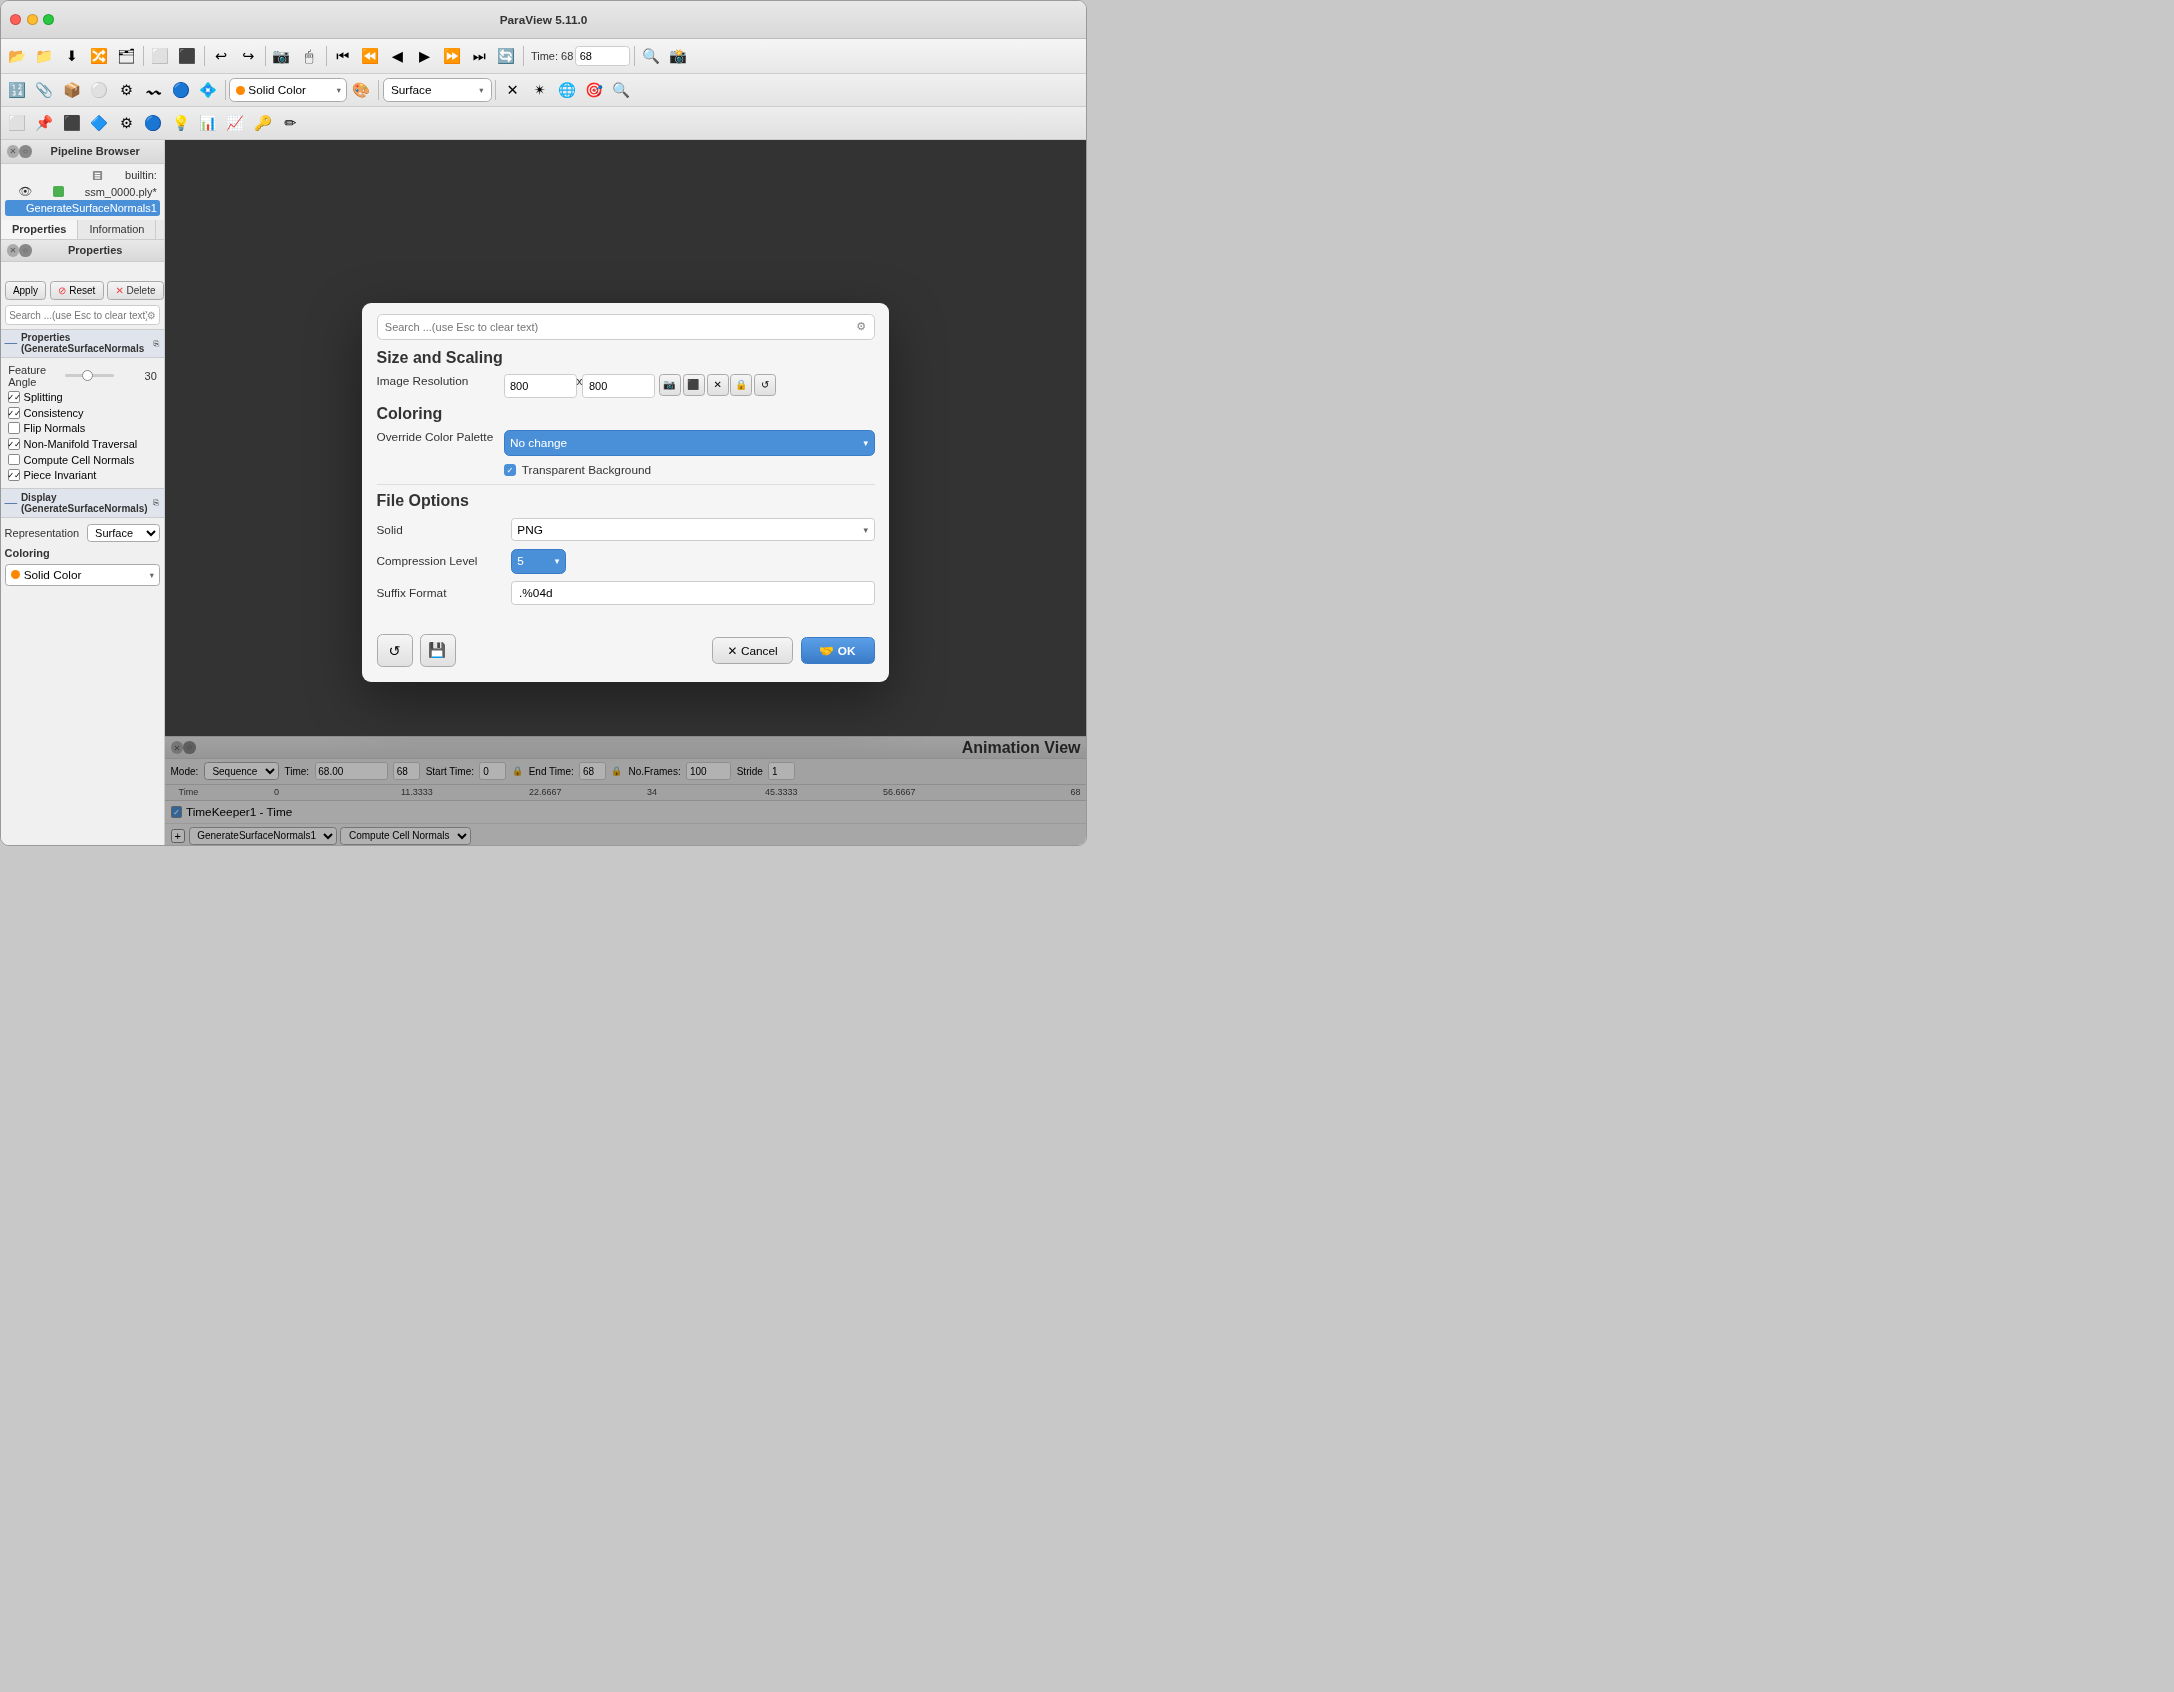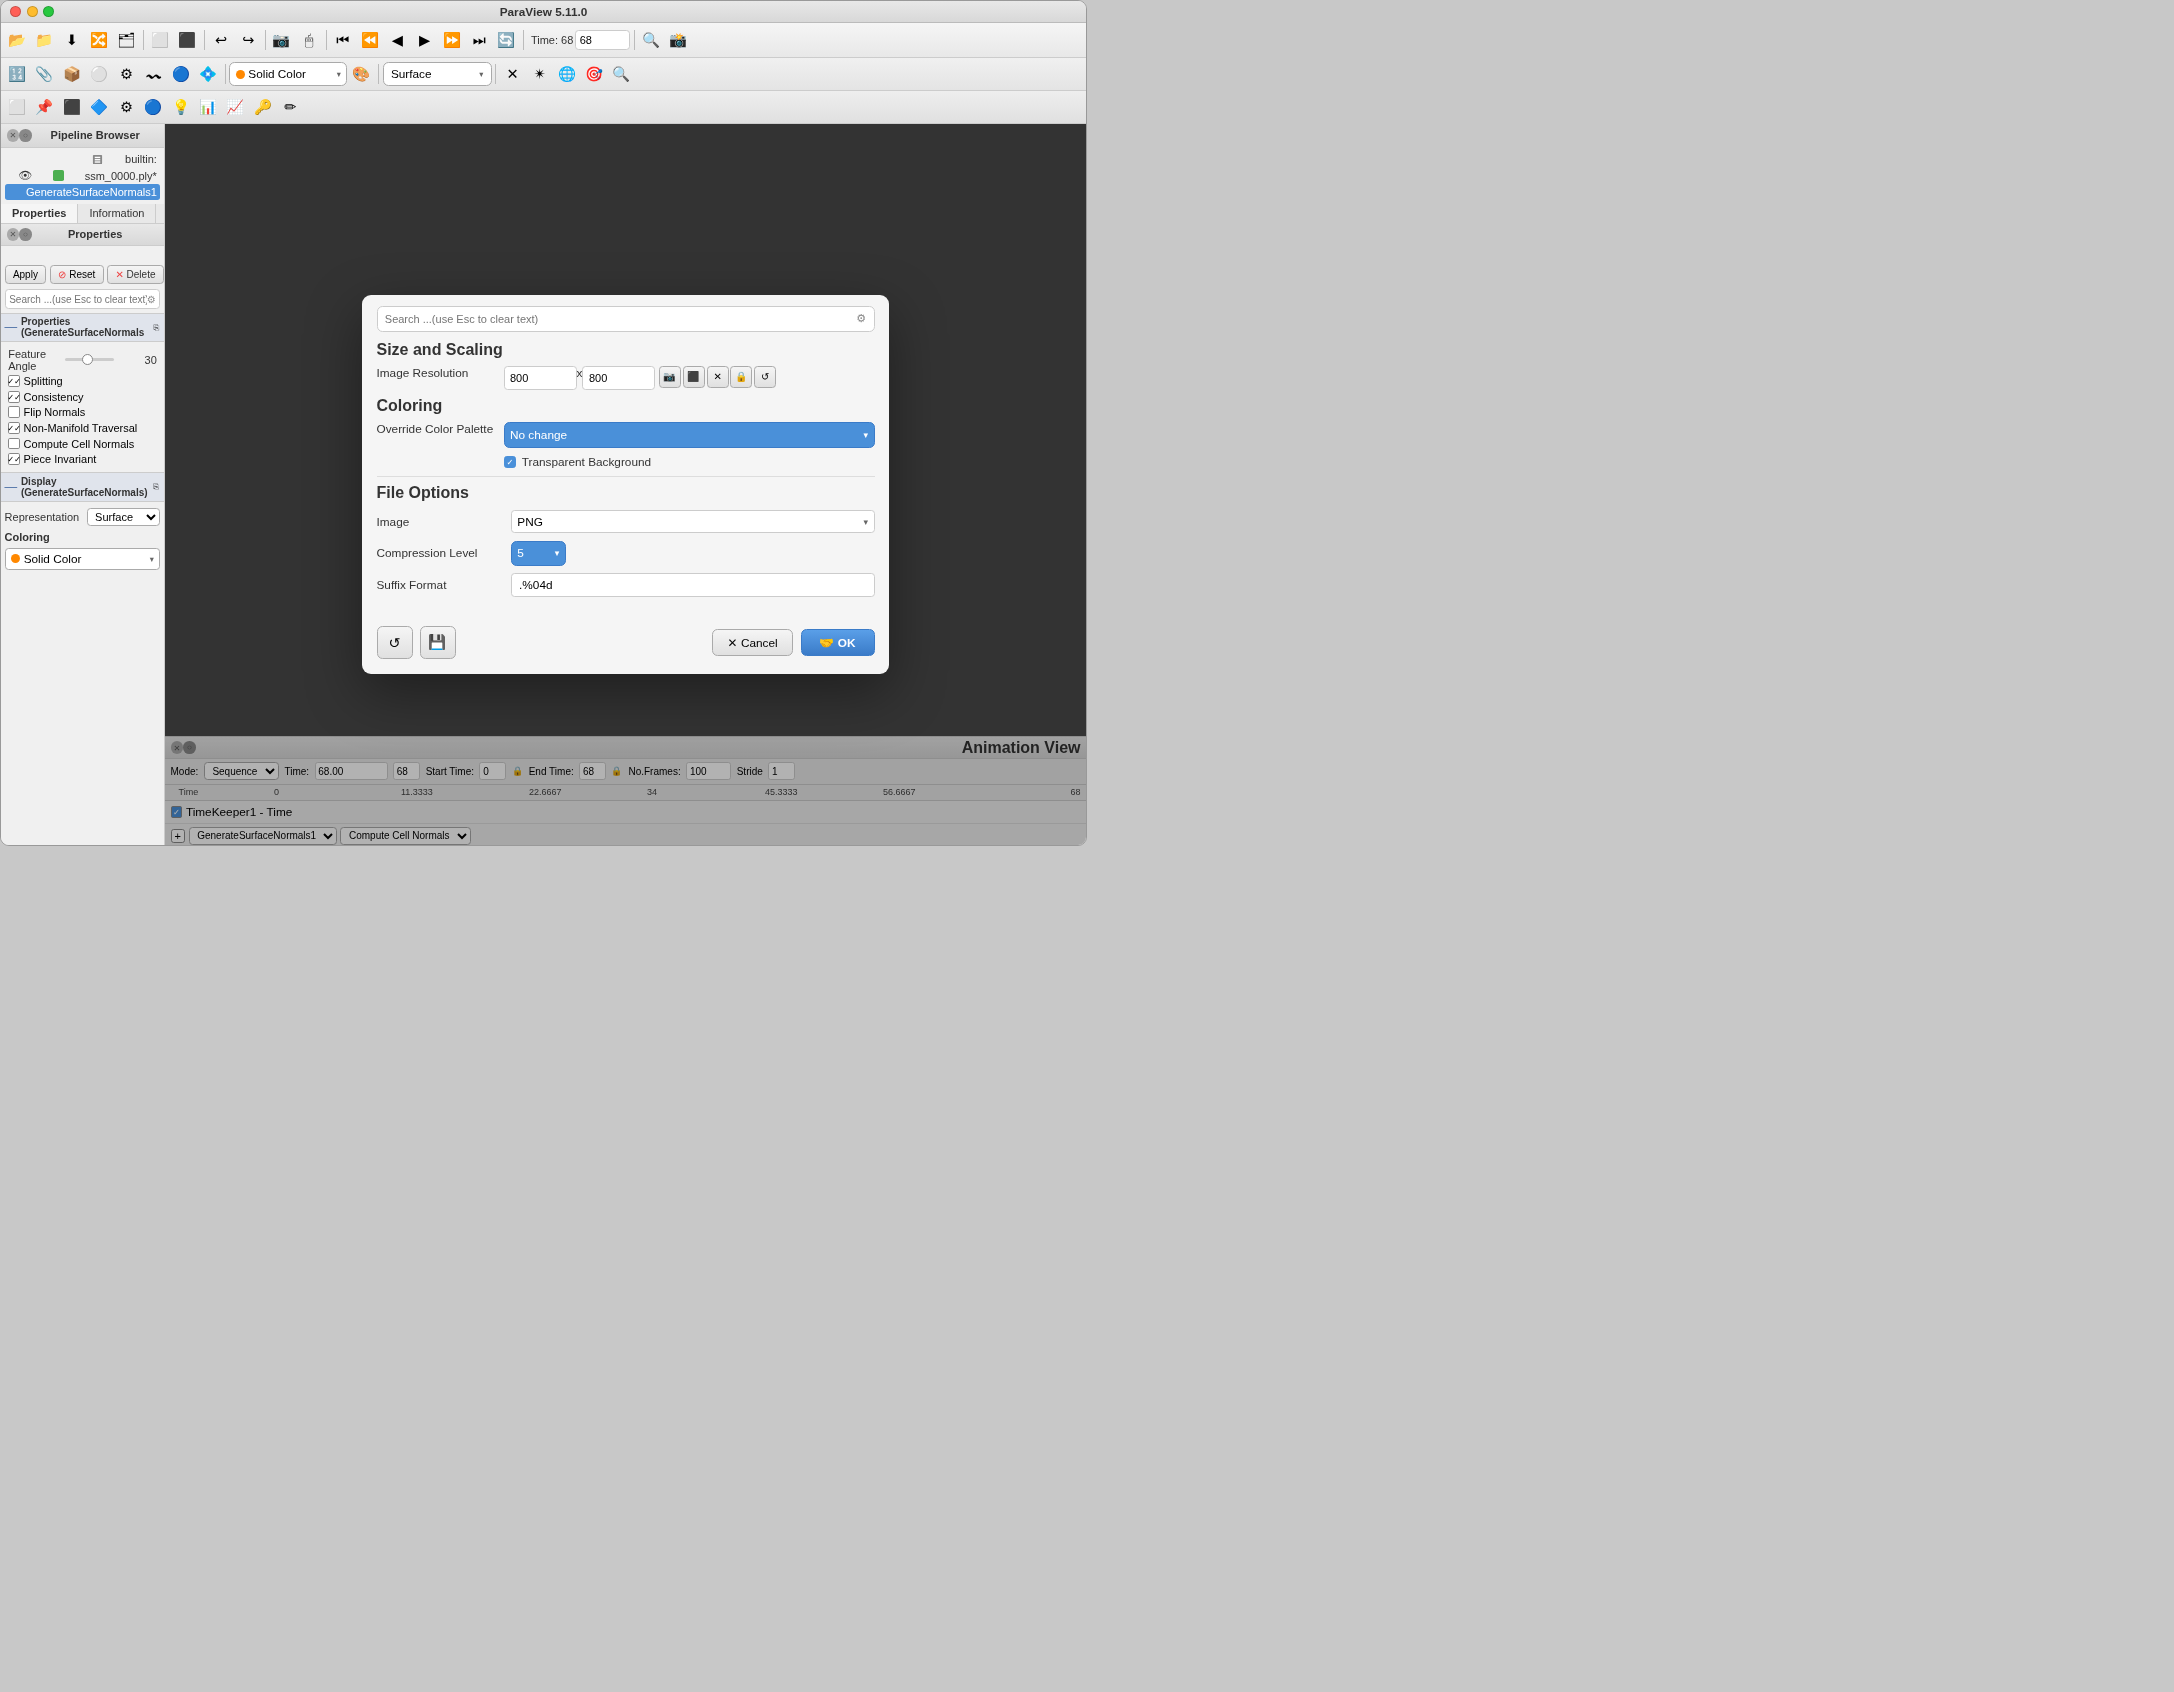--- a/index.html
+++ b/index.html
@@ -21,21 +21,21 @@
       border: 0.9px solid #999;
       border-radius: 9px;
       overflow: hidden;
       position: relative;
       display: flex;
       flex-direction: column;
     }
 
     
     .title-bar {
-      height: 22px;
+      height: 38px;
       background: linear-gradient(to bottom, #e8e8e8, #d8d8d8);
       display: flex;
       align-items: center;
       justify-content: center;
       border-bottom: 0.9px solid #bbb;
       position: relative;
       flex-shrink: 0;
     }
     .traffic-lights {
       position: absolute;
@@ -1130,21 +1130,21 @@
             <div class="dialog-checkbox-row">
               <div class="dialog-checkbox">✓</div>
               <span class="dialog-checkbox-label">Transparent Background</span>
             </div>
 
             <div class="dialog-divider"></div>
 
             <div class="dialog-section-title">File Options</div>
 
             <div class="dialog-format-row">
-              <span class="dialog-format-label">Image</span>
+              <span class="dialog-format-label">Solid</span>
               <div class="dialog-format-select">
                 <span>PNG</span>
                 <span class="format-arrow">▾</span>
               </div>
             </div>
 
             <div class="dialog-format-row">
               <span class="dialog-format-label">Compression Level</span>
               <div class="dialog-select dialog-select-blue" style="flex: 0 0 55px;">
                 <span>5</span>

